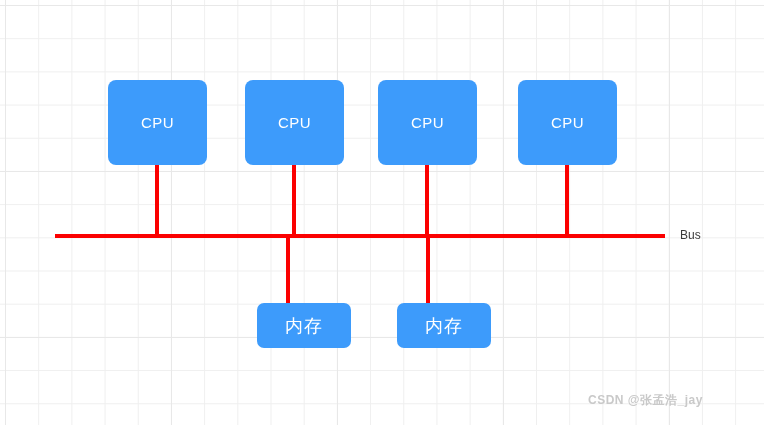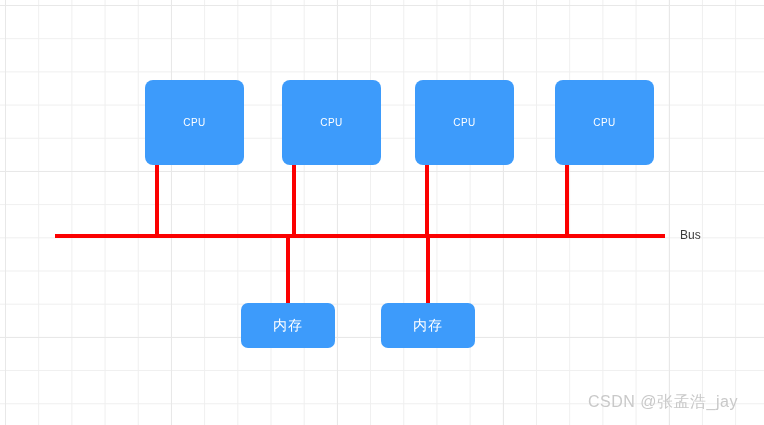--- a/index.html
+++ b/index.html
@@ -42,52 +42,53 @@
     box-sizing: border-box;
     display: flex;
     align-items: center;
     justify-content: center;
     color: #ffffff;
     border-radius: 8px;
     z-index: 3;
     user-select: none;
   }
   .node-cpu {
-    font-size: 10px;
+    font-size: 15px;
     letter-spacing: 0.4px;
-    margin-left: 37px;
   }
   .node-mem {
-    font-size: 14px;
+    font-size: 18px;
     border-radius: 7px;
     letter-spacing: 1px;
+    margin-left: 16px;
   }
 
   .wire {
     position: absolute;
     z-index: 2;
   }
   .wire-v { width: 4px; }
   .wire-h { height: 4px; }
 
   .bus-label {
     position: absolute;
     font-size: 12px;
     color: #3a3a3a;
     z-index: 4;
     white-space: nowrap;
   }
 
   .watermark {
     position: absolute;
-    font-size: 16px;
+    font-size: 12px;
     color: #c9c9c9;
     white-space: nowrap;
     z-index: 5;
     letter-spacing: 0.5px;
+    font-weight: bold;
   }
 </style>
 </head>
 <body>
 
 <div id="canvas" style="background-color: rgb(255, 255, 255);">
 
   <div class="wire wire-h" id="bus-line" style="left: 55px; top: 234px; width: 610px; height: 4px; background: rgb(251, 0, 0);"></div>
 
   <div class="wire wire-v" id="conn-0" style="left: 155px; top: 164px; height: 72px; background: rgb(251, 0, 0);"></div>

